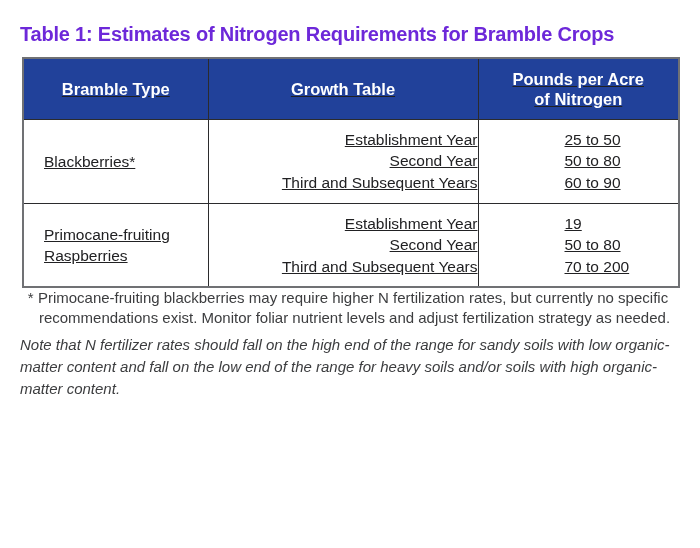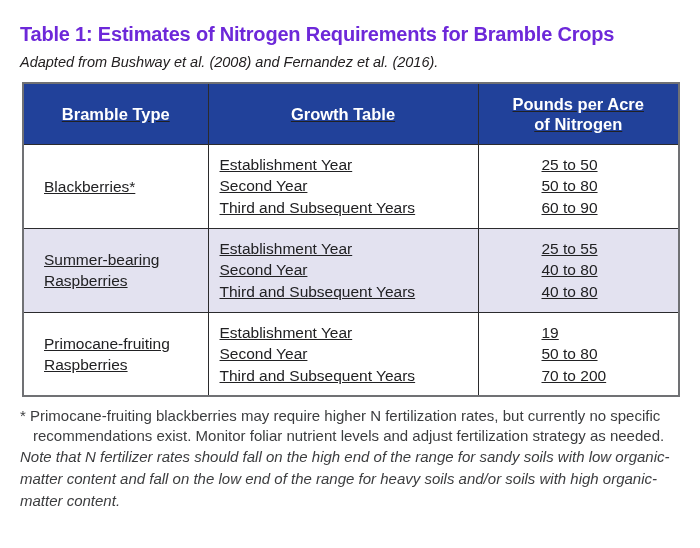--- a/index.html
+++ b/index.html
@@ -63,48 +63,47 @@
   }
   .n-table td {
     height: 84px;
     vertical-align: middle;
     font-size: 15.5px;
     background: #ffffff;
   }
   tr.shaded td { background: var(--row_shaded_bg); }
 
   td.col-type  { padding-left: 20px;  line-height: 21px; }
-  td.col-stage { padding-left: 11px; line-height: 21.5px; }
-  td.col-pounds{ padding-left: 63px; line-height: 21.5px; margin-top: 20px; }
+  td.col-stage { padding-left: 11px; line-height: 21.5px; text-align: right; }
+  td.col-pounds{ padding-left: 86px; line-height: 21.5px; margin-top: 20px; }
 
   .footnote {
-    margin-top: 9px;
     font-size: 15px;
     line-height: 19.5px;
     color: var(--muted_text);
     padding-left: 13px;
     text-indent: -13px;
     width: 656px;
+    text-align: center;
   }
   .note {
-    margin-top: 1px;
+    margin-top: 7px;
     font-size: 15px;
     font-style: italic;
     line-height: 22px;
     color: var(--muted_text);
     width: 660px;
   }
 </style>
 </head>
 <body>
 
 <div class="page">
 
   <div class="title">Table 1: Estimates of Nitrogen Requirements for Bramble Crops</div>
-  <div class="subtitle">Adapted from Bushway et al. (2008) and Fernandez et al. (2016).</div>
 
   <table class="n-table">
     <colgroup>
         <col class="c1">
         <col class="c2">
         <col class="c3">
       </colgroup>
     <thead>
       <tr>
         <th>Bramble Type</th>
@@ -124,36 +123,20 @@
           <div>Establishment Year</div>
           <div>Second Year</div>
           <div>Third and Subsequent Years</div>
         </td>
         <td class="col-pounds">
           <div>25 to 50</div>
           <div>50 to 80</div>
           <div>60 to 90</div>
         </td>
       </tr>
-      <tr class="shaded">
-        <td class="col-type">
-          <div>Summer-bearing</div>
-          <div>Raspberries</div>
-        </td>
-        <td class="col-stage">
-          <div>Establishment Year</div>
-          <div>Second Year</div>
-          <div>Third and Subsequent Years</div>
-        </td>
-        <td class="col-pounds">
-          <div>25 to 55</div>
-          <div>40 to 80</div>
-          <div>40 to 80</div>
-        </td>
-      </tr>
       <tr>
         <td class="col-type">
           <div>Primocane-fruiting</div>
           <div>Raspberries</div>
         </td>
         <td class="col-stage">
           <div>Establishment Year</div>
           <div>Second Year</div>
           <div>Third and Subsequent Years</div>
         </td>

